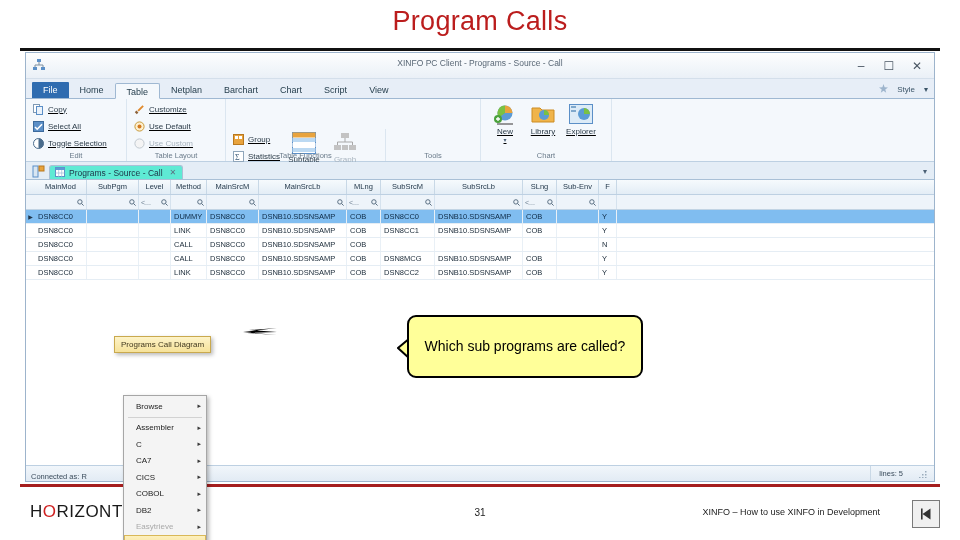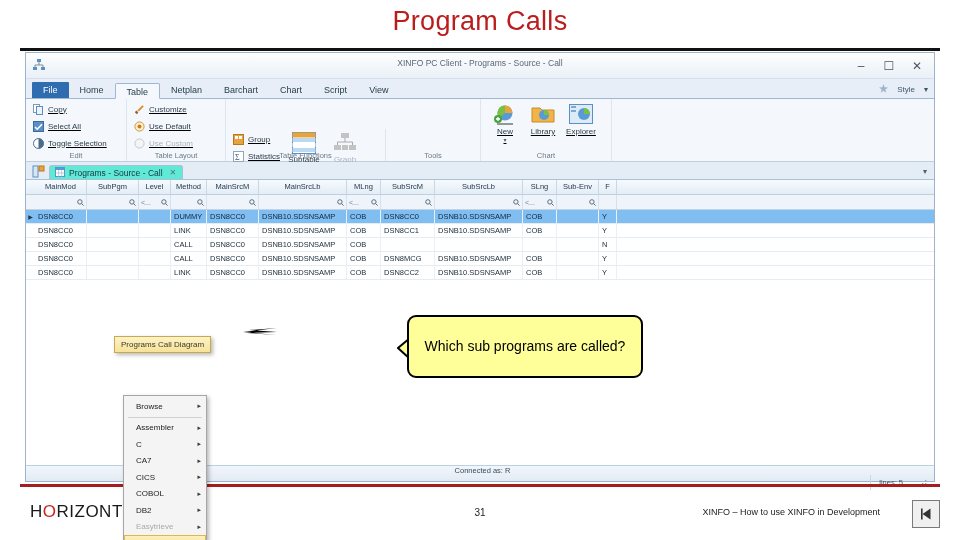--- a/index.html
+++ b/index.html
@@ -148,21 +148,21 @@
     position:absolute;inset:0;background:#ffff99;border:2px solid #000;
     border-radius:9px;display:flex;align-items:center;justify-content:center;
     text-align:center;font-size:14px;color:#000;line-height:19px;padding:0 10px;
     box-sizing:border-box;
   }
   .callout-tail{position:absolute;left:-10px;top:22px;}
   
   .statusbar{
     position:absolute;left:0;bottom:0;width:100%;height:15px;
     background:linear-gradient(#f1f6fb,#e2ebf4);border-top:1px solid #bdd0e2;
-    display:flex;align-items:center;font-size:7.5px;color:#3b4c5c;flex-direction:column;
+    display:flex;align-items:flex-end;font-size:7.5px;color:#3b4c5c;
   }
   .sb-left{padding-left:5px;}
   .sb-right{margin-left:auto;display:flex;align-items:center;gap:8px;padding-right:4px;}
   .sb-cell{border-left:1px solid #c9d8e6;padding:0 8px;height:15px;display:flex;align-items:center;}
   .grip{width:9px;height:9px;margin-right:2px;}
   
   .footer-rule{position:absolute;left:20px;bottom:53px;width:920px;height:3px;background:#a51e1e;}
   .footer{position:absolute;left:0;bottom:14px;width:960px;height:26px;}
   .brand{position:absolute;left:30px;top:2px;font-size:17px;color:#1a1a1a;letter-spacing:.5px;}
   .brand .o{color:#cf2020;}

